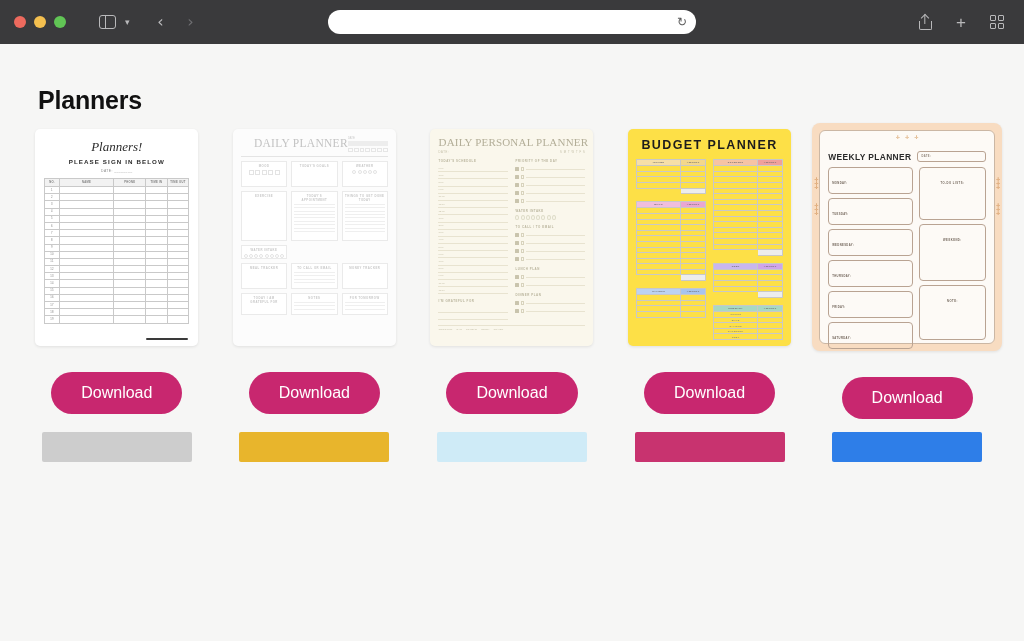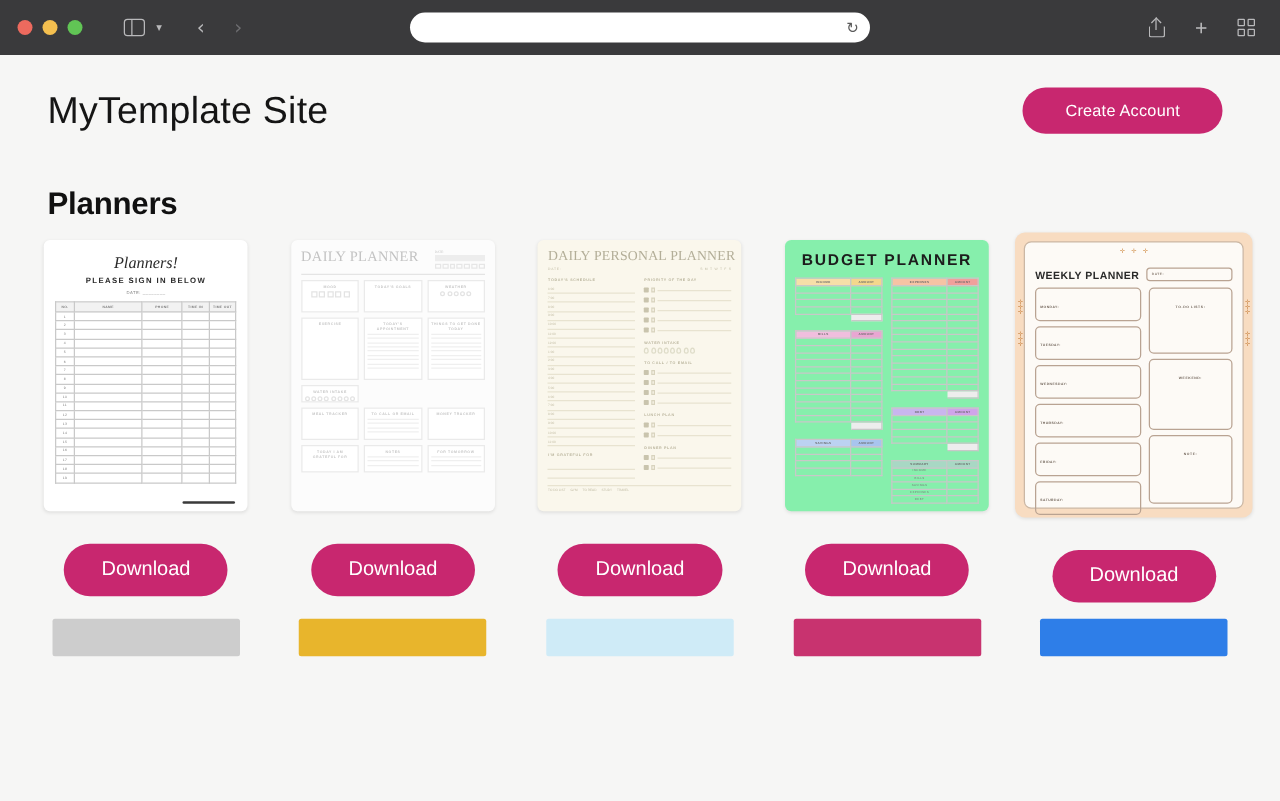--- a/index.html
+++ b/index.html
@@ -108,21 +108,21 @@
   .t1 table { width: 100%; border-collapse: collapse; margin-top: 5px; }
   .t1 th, .t1 td { border: .5px solid #c9c9c9; height: 7.2px; font-size: 2.7px; color: #7d7d7d; letter-spacing: .3px; font-weight: 700; }
   .t1 th { background: #f2f2f2; height: 8px; }
   .t1 td.num { font-weight: 400; text-align: center; }
   .t1 .c-no { width: 10%; } .t1 .c-name { width: 38%; } .t1 .c-ph { width: 22%; }
   .t1 .c-ti { width: 15%; } .t1 .c-to { width: 15%; }
   .t1 .swoosh { position: absolute; right: 10px; bottom: 6px; width: 42px; height: 2px; background: #3a3a3a; border-radius: 2px; }
 
   
   .t2 { padding: 8px; background: #fcfcfc; font-size: 3px; }
-  .t2 .hd { display: flex; align-items: flex-start; justify-content: space-between; }
+  .t2 .hd { display: flex; align-items: flex-start; justify-content: flex-end; }
   .t2 .hd h1 { font-family: "Liberation Serif", serif; font-size: 11.5px; font-weight: 400; color: #c3c3c3; letter-spacing: .3px; }
   .t2 .datebox { width: 40px; }
   .t2 .datebox .lbl { font-size: 2.6px; color: #c9c9c9; }
   .t2 .datebox .bar { height: 4.5px; background: #ededed; margin-top: 1px; }
   .t2 .datebox .days { display: flex; gap: 1px; margin-top: 2px; }
   .t2 .datebox .days i { flex: 1; height: 4px; border: .4px solid #e6e6e6; display: block; }
   .t2 .ruler { border-top: .6px solid #e4e4e4; margin: 4px 0 4px; }
   .t2 .grid3 { display: grid; grid-template-columns: 1fr 1fr 1fr; gap: 4px; }
   .t2 .bx { border: .5px solid #eaeaea; background: #fff; padding: 2px; }
   .t2 .cap { text-align: center; font-size: 2.8px; color: #c7c7c7; letter-spacing: .5px; font-weight: 700; }
@@ -145,21 +145,21 @@
   .t3 .prow { display: flex; align-items: center; gap: 2px; height: 8px; }
   .t3 .prow .bl { width: 3.4px; height: 3.4px; background: #c9c4ad; border-radius: .6px; }
   .t3 .prow .ck { width: 3.4px; height: 3.4px; border: .45px solid #d8d3bd; }
   .t3 .prow .ln { flex: 1; border-bottom: .45px solid #e8e3d0; height: 1px; }
   .t3 .drops { display: flex; gap: 1.2px; margin-top: 2px; }
   .t3 .drops i { width: 4px; height: 5px; border: .45px solid #dedcc8; border-radius: 50% 50% 50% 50% / 62% 62% 38% 38%; display: block; }
   .t3 .foot { display: flex; gap: 4px; margin-top: 5px; border-top: .5px solid #e8e3d0; padding-top: 2px; }
   .t3 .foot span { font-size: 2.5px; color: #c2bda6; }
 
   
-  .t4 { background: #86efac; padding: 9px 8px; }
+  .t4 { background: #fde047; padding: 9px 8px; }
   .t4 h1 { text-align: center; font-size: 12.5px; font-weight: 700; color: #1c1c1c; letter-spacing: 1.4px; font-family: "Liberation Sans", sans-serif; }
   .t4 .cols { display: flex; gap: 7px; margin-top: 7px; }
   .t4 .col { flex: 1; display: flex; flex-direction: column; gap: 7px; }
   .t4 .tbl { width: 100%; border-collapse: collapse; }
   .t4 .tbl td, .t4 .tbl th { border: .45px solid #c8c8c8; height: 5.6px; font-size: 2.4px; letter-spacing: .35px; color: #6a6a6a; font-weight: 700; }
   .t4 .tbl th { height: 6.2px; }
   .t4 .tbl .c2 { width: 36%; }
   .t4 .tot td { background: #ededed; border-color: #c8c8c8; }
   .t4 .tot td.blank { background: transparent; border-color: transparent; }
   .t4 .sum td { font-size: 2.3px; text-align: center; color: #7a7a7a; font-weight: 400; }
@@ -241,24 +241,20 @@
             <i></i>
             <i></i>
             <i></i>
           </span>
       </div>
     </div>
   </div>
 
   <div class="page">
 
-    <div class="site-header">
-      <div class="site-title">MyTemplate Site</div>
-      <button class="create-account">Create Account</button>
-    </div>
 
     <div class="section-title">Planners</div>
 
     <div class="card-row">
 
       <div class="card-cell">
         <div class="thumb t1">
           <div class="welcome">Planners!</div>
           <div class="signin">PLEASE SIGN IN BELOW</div>
           <div class="dateline"><span>DATE:</span> ________</div>

